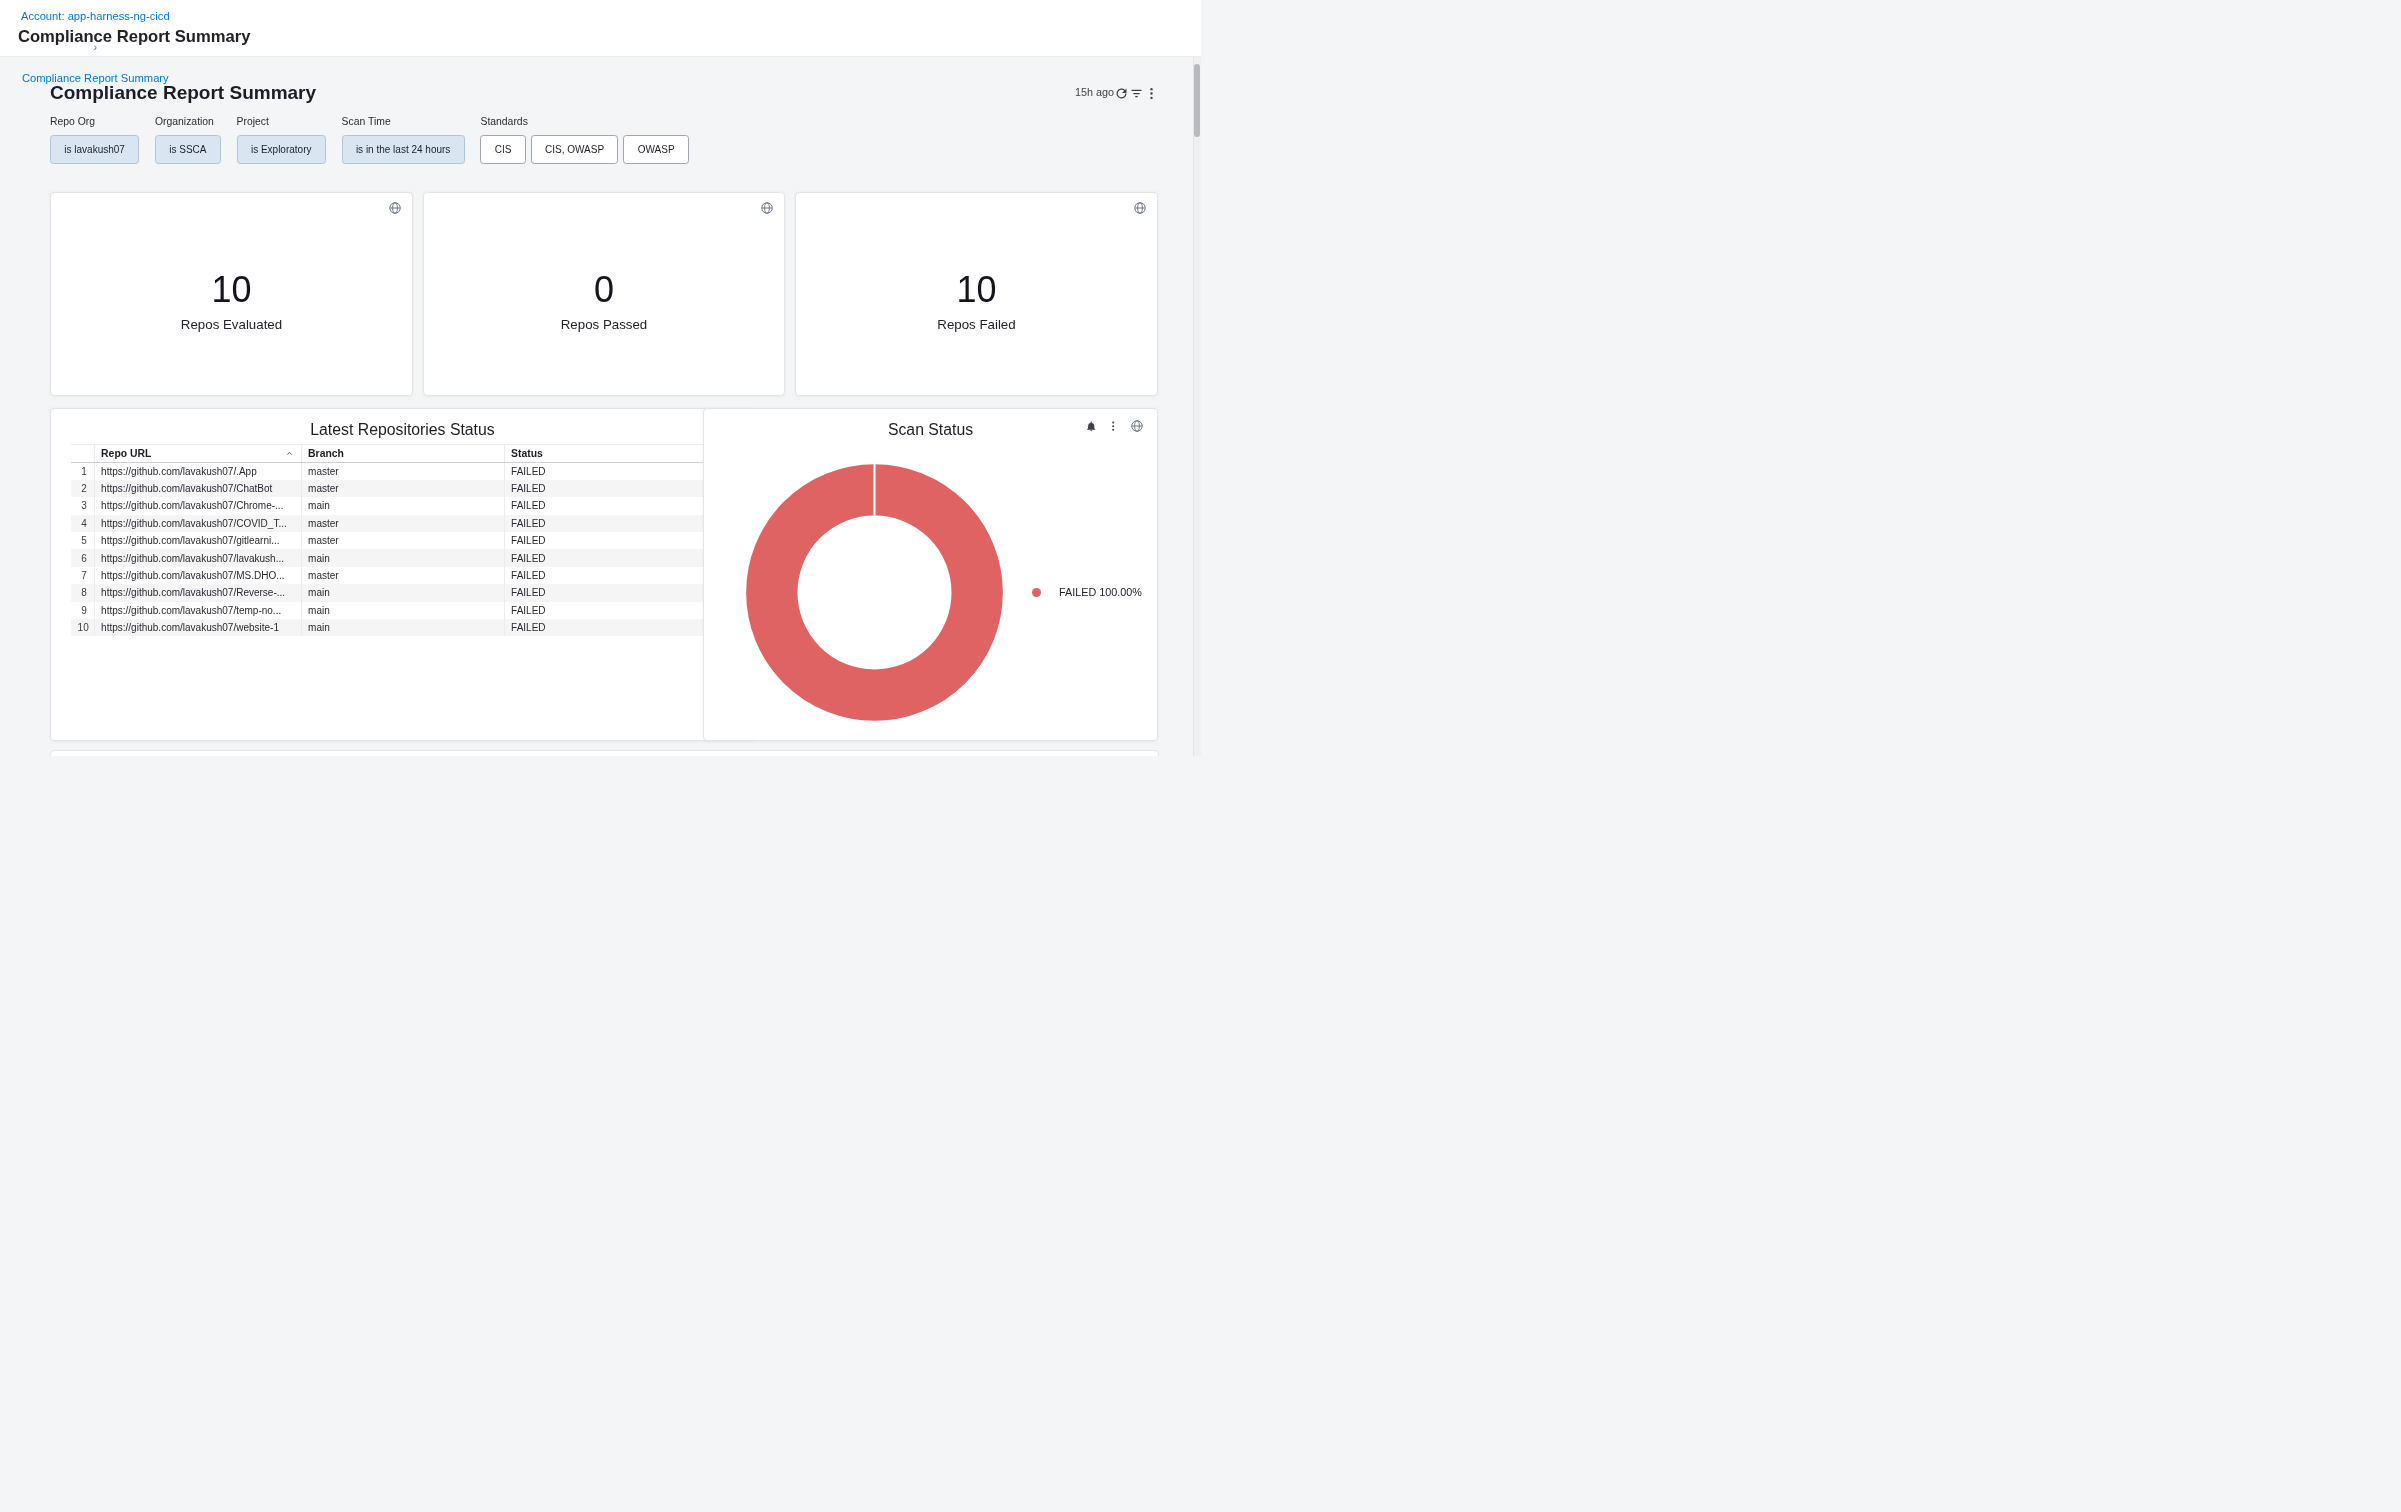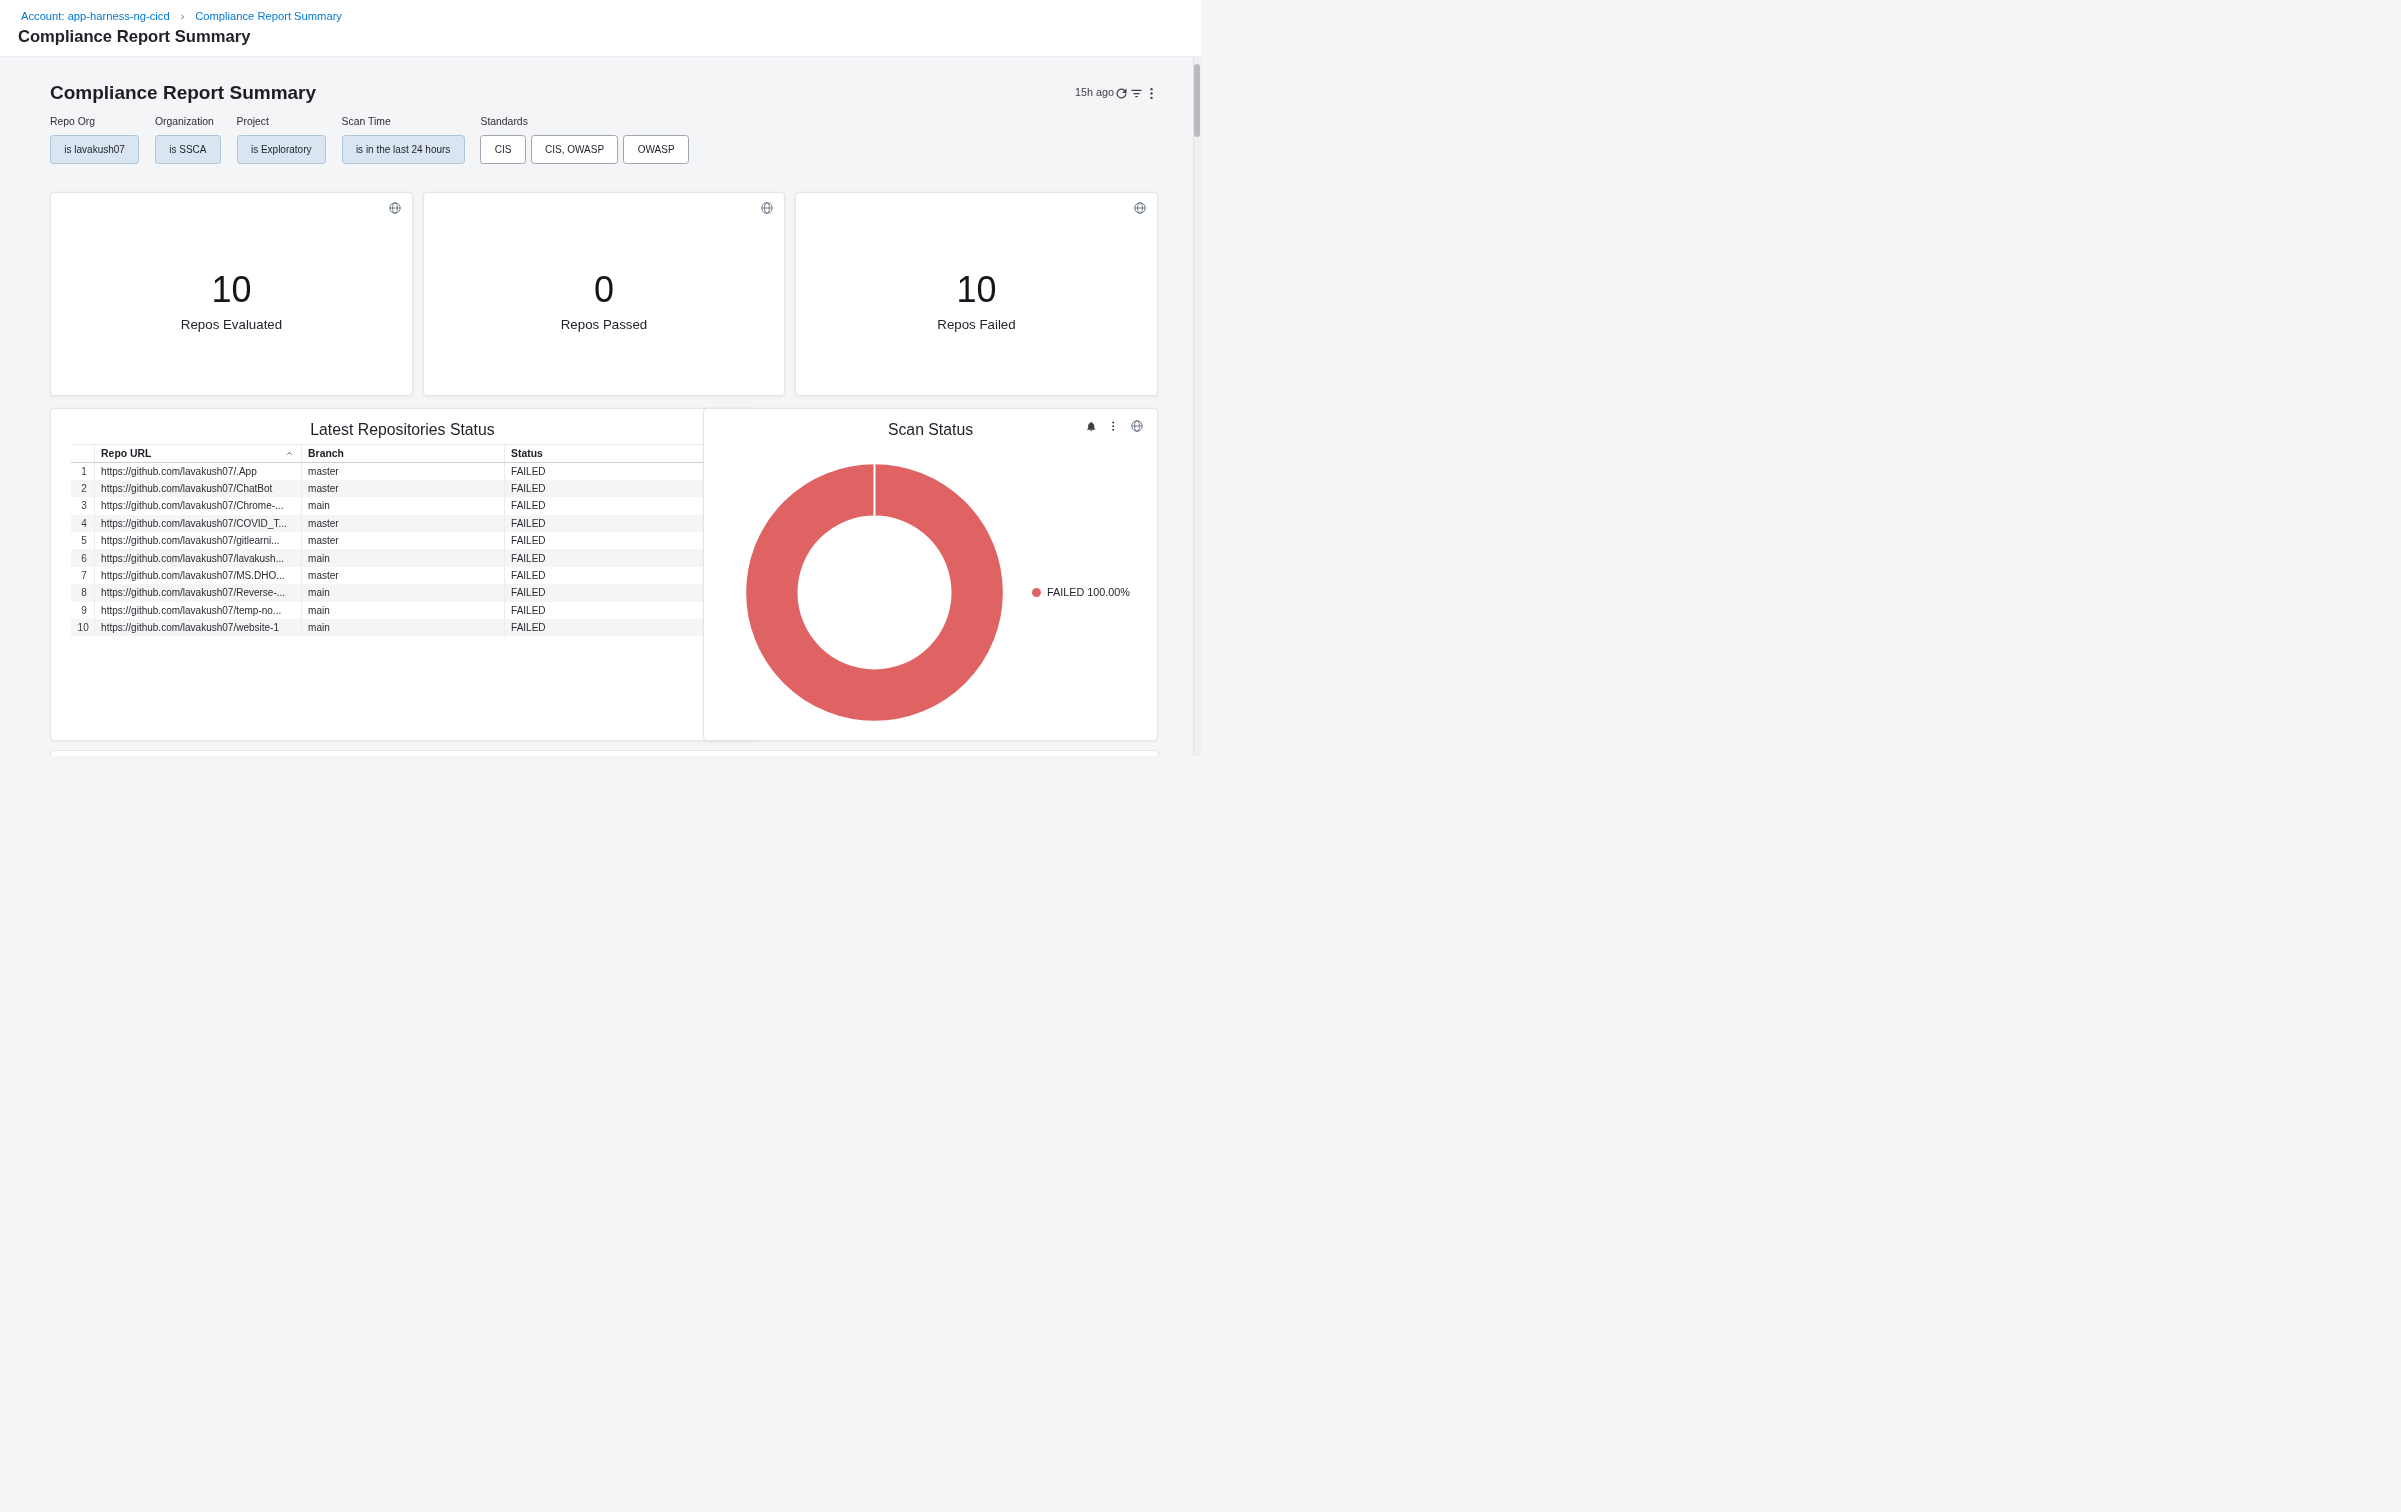--- a/index.html
+++ b/index.html
@@ -8,21 +8,21 @@
     width:1201px; height:756px; position:relative; overflow:hidden;
     font-family:"Liberation Sans", sans-serif;
     background:#f4f5f7; color:#22222a;
   }
 
   
   .top-bar {
     position:absolute; top:0; left:0; right:0; height:57px;
     background:#ffffff; border-bottom:0.8px solid #ececf0; z-index:3;
   }
-  .breadcrumb { position:absolute; left:21px; top:10px; font-size:11.2px; display:flex; gap:11px; align-items:center; }
+  .breadcrumb { position:absolute; left:21px; top:10px; font-size:11.2px; display:flex; gap:19px; align-items:center;flex-direction:column; }
   .breadcrumb a { color:#0278d5; text-decoration:none; cursor:pointer; }
   .breadcrumb .sep { color:#6b7280; font-size:10.8px; }
   .page-title { position:absolute; left:18px; top:26.5px; margin:0; font-size:16.6px; font-weight:700; color:#22222a; }
 
   
   .dash-header {
     position:absolute; left:50px; right:42px; top:79px; height:28px;
     display:flex; justify-content:space-between; align-items:center;
   }
   .dash-header h2 { margin:0; font-size:19px; font-weight:700; color:#1d1d26; }
@@ -74,21 +74,21 @@
     font-size:10px; color:#2a2a33; padding:0 6.6px; height:17.4px;
     border-right:0.8px solid #ececef; white-space:nowrap; overflow:hidden;
   }
   td.num { text-align:right; color:#3c3c43; }
   tbody tr:nth-child(even) { background:#f5f5f6; }
 
   
   .scan-card { left:703px; top:408px; width:455px; height:333px; }
   .scan-icons { position:absolute; top:10px; right:13.3px; display:flex; gap:10px; align-items:center; }
   .donut { position:absolute; left:38px; top:51px; }
-  .legend { position:absolute; left:328px; top:177px; display:flex; align-items:center; gap:6px; }
+  .legend { position:absolute; left:328px; top:177px; display:flex; align-items:center; gap:18px; }
   .legend .swatch { width:9px; height:9px; border-radius:50%; background:#e06363; }
   .legend .ltext { font-size:10.8px; color:#23232e; }
 
   
   .next-card-peek {
     position:absolute; left:50px; right:42px; top:750px; height:8.3px;
     background:#fff; border:0.8px solid #e4e4e8; border-bottom:none; border-radius:5px 5px 0 0;
   }
 
   

